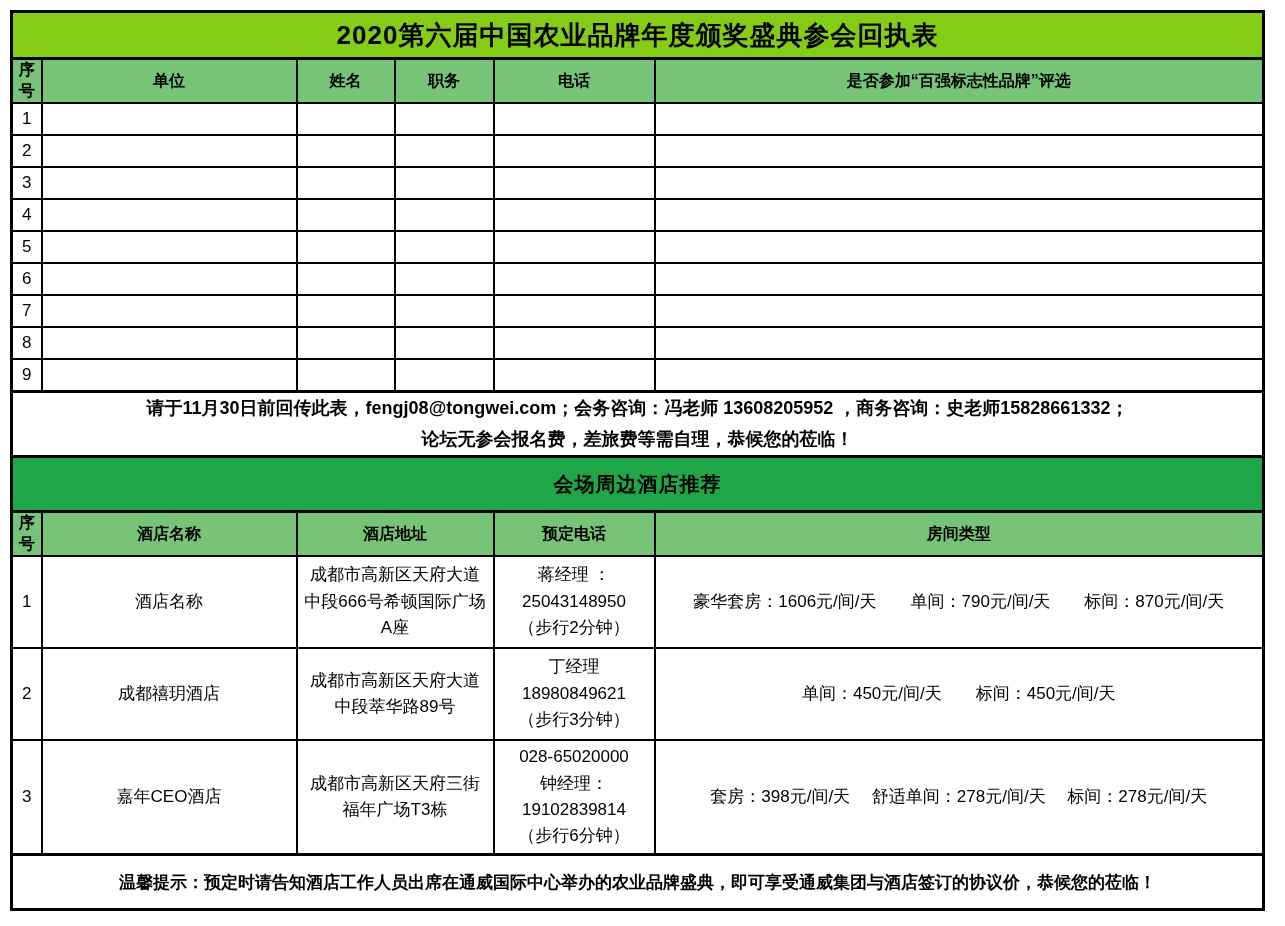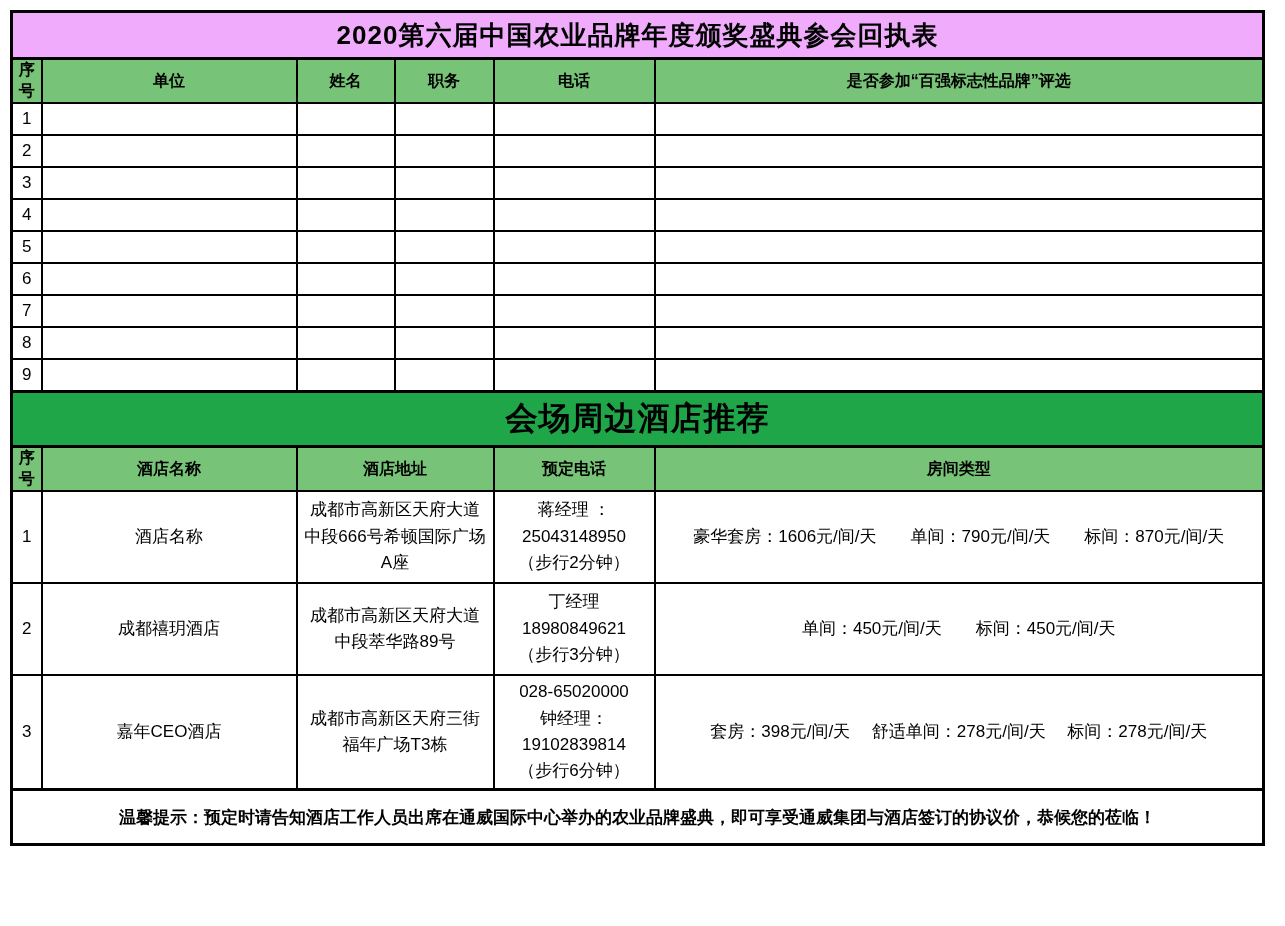--- a/index.html
+++ b/index.html
@@ -25,30 +25,30 @@
   td, th {
     border: 2px solid #000000;
     text-align: center;
     vertical-align: middle;
     padding: 0 4px;
     overflow: hidden;
     font-weight: normal;
   }
   
   .title-bar {
-    background: #f0abfc;
+    background: #84cc16;
     font-size: 26px;
     font-weight: bold;
     height: 44px;
     border-width: 3px;
     letter-spacing: 1px;
   }
   .title-bar2 {
     background: #1fa649;
-    font-size: 32px;
+    font-size: 20px;
     font-weight: bold;
     height: 52px;
     border-width: 3px;
     letter-spacing: 1px;
   }
   
   .head-row th {
     background: #77c377;
     font-size: 16px;
     font-weight: bold;
@@ -176,20 +176,24 @@
     </tr>
     <tr class="data-row">
       <td class="seq">9</td>
       <td></td>
       <td></td>
       <td></td>
       <td></td>
       <td></td>
     </tr>
 
+    <tr>
+      <td colspan="6" class="note-cell">请于11月30日前回传此表，fengj08@tongwei.com；会务咨询：冯老师 13608205952 ，商务咨询：史老师15828661332；
+论坛无参会报名费，差旅费等需自理，恭候您的莅临！</td>
+    </tr>
 
     <tr>
       <td colspan="6" class="title-bar2">会场周边酒店推荐</td>
     </tr>
 
     <tr class="head-row">
       <th>序号</th>
       <th>酒店名称</th>
       <th colspan="2">酒店地址</th>
       <th>预定电话</th>

